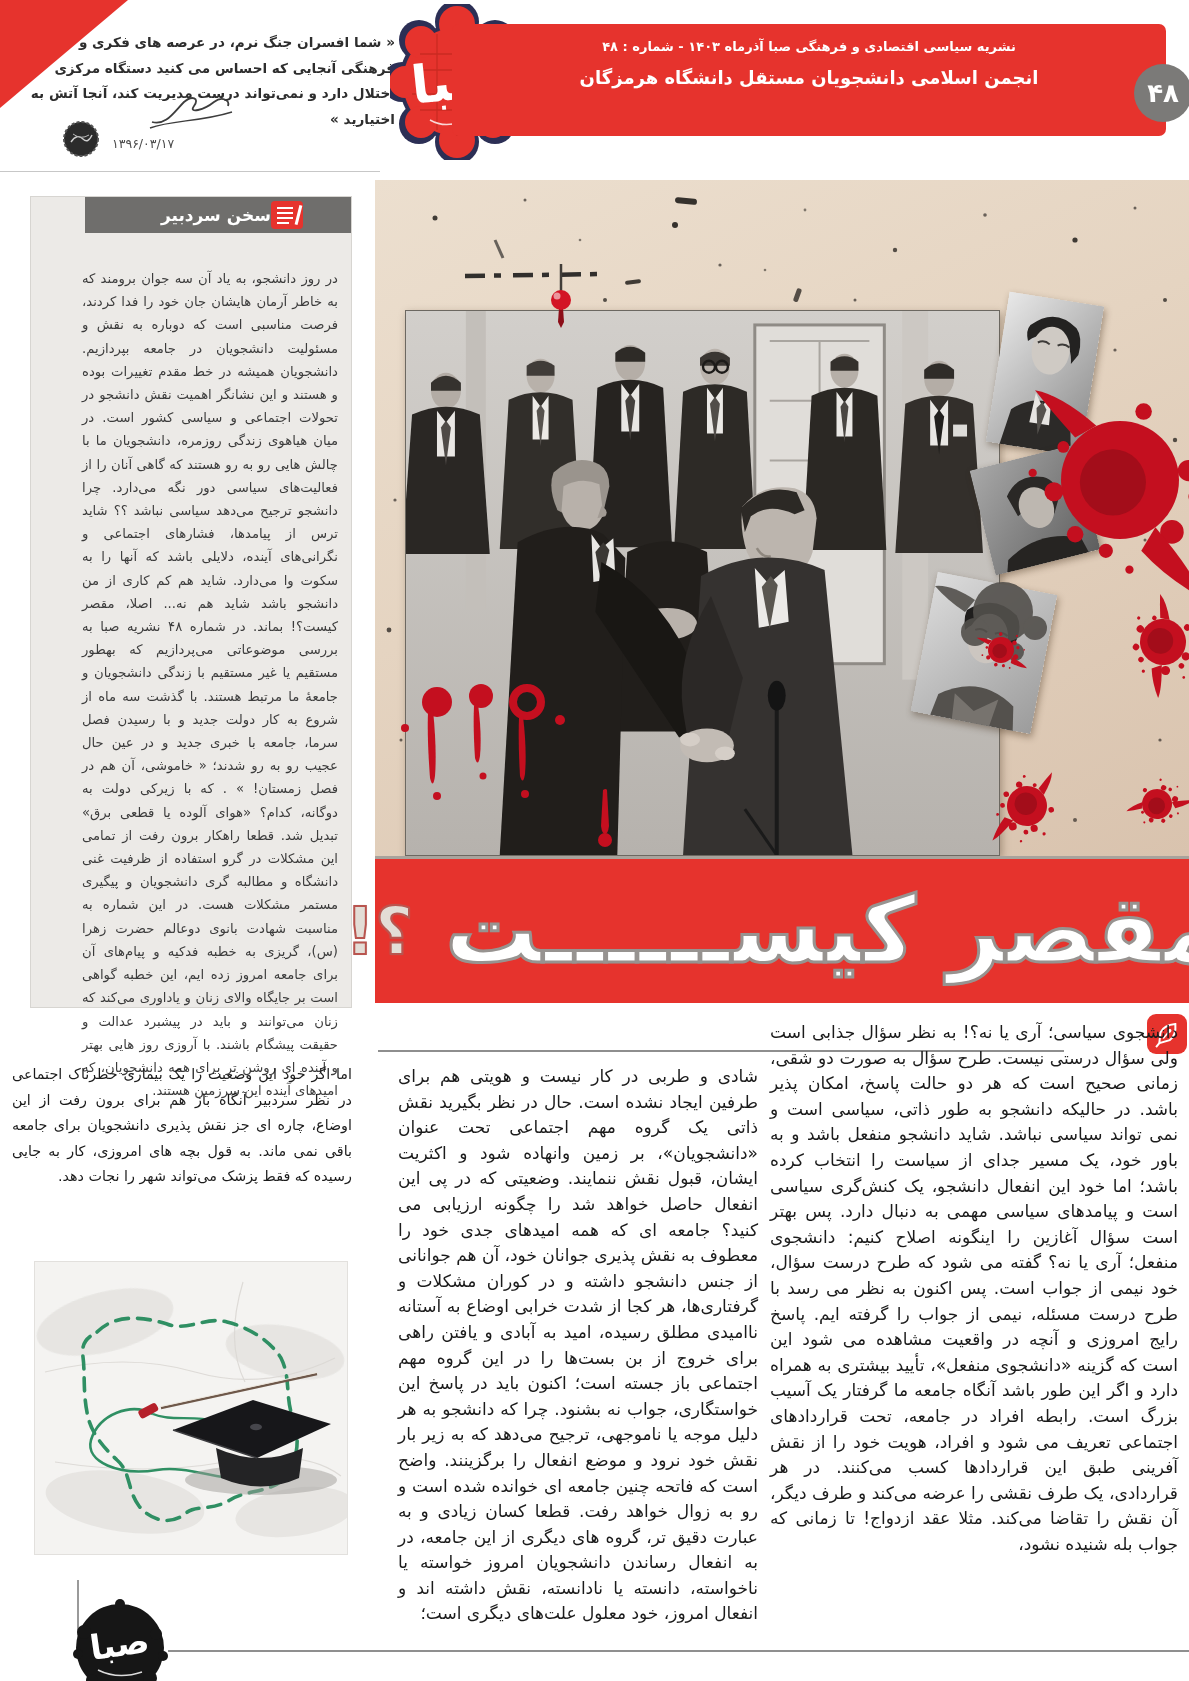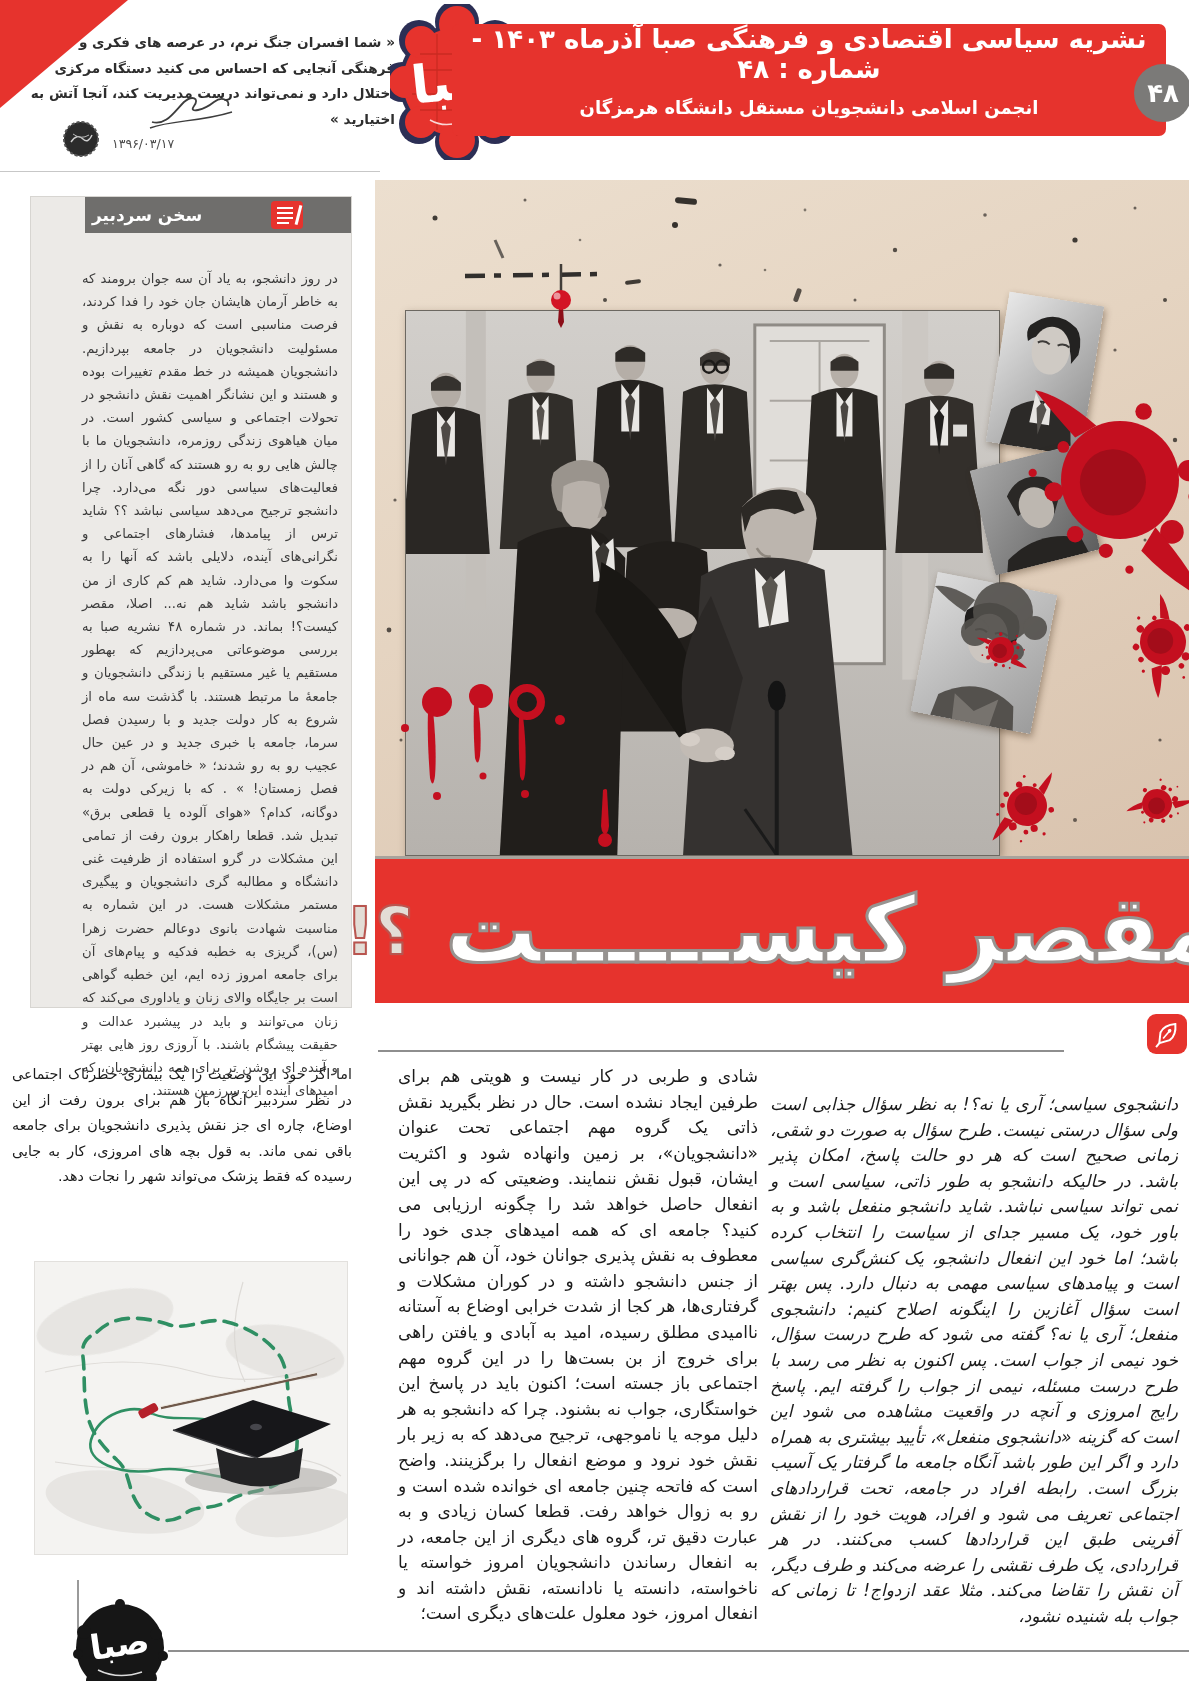--- a/index.html
+++ b/index.html
@@ -12,38 +12,38 @@
     border-top:108px solid #e6332d;border-right:128px solid transparent;}
   .quote-box{position:absolute;left:30px;top:30px;width:365px;font-size:13.6px;font-weight:bold;
     line-height:1.88;color:#2e2e2e;text-align:right;}
   .sig-seal{position:absolute;left:58px;top:116px;}
   .sig-squiggle{position:absolute;left:148px;top:92px;}
   .sig-date{position:absolute;left:112px;top:136px;font-size:12.5px;color:#4d4d4d;letter-spacing:1px;}
   .top-divider{position:absolute;left:0;top:171px;width:380px;height:1px;background:#c7c7c7;}
 
   .masthead-band{position:absolute;left:452px;top:24px;width:714px;height:112px;background:#e6332d;
     border-radius:7px;color:#fff;text-align:center;}
-  .masthead-band .l1{font-size:26px;font-weight:bold;}
+  .masthead-band .l1{margin-top:15px;font-size:13px;font-weight:bold;}
   .masthead-band .l2{margin-top:13px;font-size:18px;font-weight:bold;}
   .issue-badge{position:absolute;left:1134px;top:64px;width:58px;height:58px;border-radius:50%;
     background:#7b7a78;color:#fff;font-size:26px;font-weight:bold;text-align:center;line-height:58px;}
   .logo-wrap{position:absolute;left:390px;top:4px;width:134px;height:156px;}
 
   
   .editor-box{position:absolute;left:30px;top:196px;width:322px;height:812px;background:#eceae7;
     border:1px solid #d7d5d1;box-sizing:border-box;}
   .editor-bar{position:absolute;right:0;top:0;width:266px;height:36px;background:#6f6e6c;
     display:flex;flex-direction:row-reverse;align-items:center;}
   .editor-bar .icon-pad{width:48px;}
   .scroll-icon{width:32px;height:28px;border-radius:4px;background:#e6332d;position:relative;flex:0 0 auto;}
   .scroll-icon i{position:absolute;left:6px;right:10px;height:2px;background:#fff;}
   .scroll-icon i:nth-child(1){top:6px}.scroll-icon i:nth-child(2){top:11px}
   .scroll-icon i:nth-child(3){top:16px}.scroll-icon i:nth-child(4){top:21px;right:14px}
   .scroll-icon b{position:absolute;right:3px;top:4px;width:3px;height:20px;background:#fff;transform:rotate(14deg);}
-  .editor-bar .label{flex:1;text-align:left;color:#fff;font-size:17px;font-weight:bold;padding-left:7px;}
+  .editor-bar .label{flex:1;text-align:right;color:#fff;font-size:17px;font-weight:bold;padding-left:7px;}
   .editor-body{position:absolute;left:13px;right:13px;top:70px;font-size:13.2px;line-height:23.2px;
     color:#3c3c3c;text-align:justify;direction:rtl;margin-left:38px;}
 
   
   .collage{position:absolute;left:375px;top:180px;width:814px;height:676px;
     background:linear-gradient(155deg,#ecdfcf 0%,#e5d4c1 45%,#d9c3ae 100%);overflow:hidden;}
   .collage svg.bg{position:absolute;left:0;top:0;}
   .main-photo{position:absolute;left:30px;top:130px;width:595px;height:546px;border:1px solid #6c6861;
     box-sizing:border-box;box-shadow:2px 3px 8px rgba(60,40,20,.35);}
   .portrait{position:absolute;box-shadow:2px 3px 7px rgba(60,40,20,.4);}
@@ -60,21 +60,21 @@
   .banner .marks{font-size:66px;color:#e3ddd6;-webkit-text-stroke:2px #b9554f;vertical-align:8px;}
 
   
   .art-head-icon{position:absolute;left:1147px;top:1014px;width:40px;height:40px;border-radius:9px;background:#e6332d;}
   .art-head{position:absolute;left:700px;top:1016px;width:440px;direction:rtl;text-align:right;
     color:#e6332d;font-size:25px;font-weight:bold;}
   .art-rule{position:absolute;left:378px;top:1050px;width:686px;height:2px;background:#8e8e8e;}
 
   
   .coltxt{position:absolute;direction:rtl;text-align:justify;color:#1b1b1b;font-size:17px;line-height:25.6px;}
-  .col-right{left:770px;top:1092px;width:408px;font-style:italic;}
+  .col-right{left:770px;top:1020px;width:408px;}
   .col-middle{left:398px;top:1064px;width:360px;}
   .col-left{left:12px;top:1062px;width:340px;font-size:14.3px;}
 
   .cap-image{position:absolute;left:35px;top:1262px;width:312px;height:292px;box-shadow:0 0 0 1px #e2e0dd;}
 
   
   .foot-vline{position:absolute;left:77px;top:1580px;width:2px;height:60px;background:#9a9a9a;}
   .foot-hline{position:absolute;left:168px;top:1650px;width:1021px;height:2px;background:#8f8f8f;}
   .stamp{position:absolute;left:68px;top:1596px;width:104px;height:104px;}
 </style>

